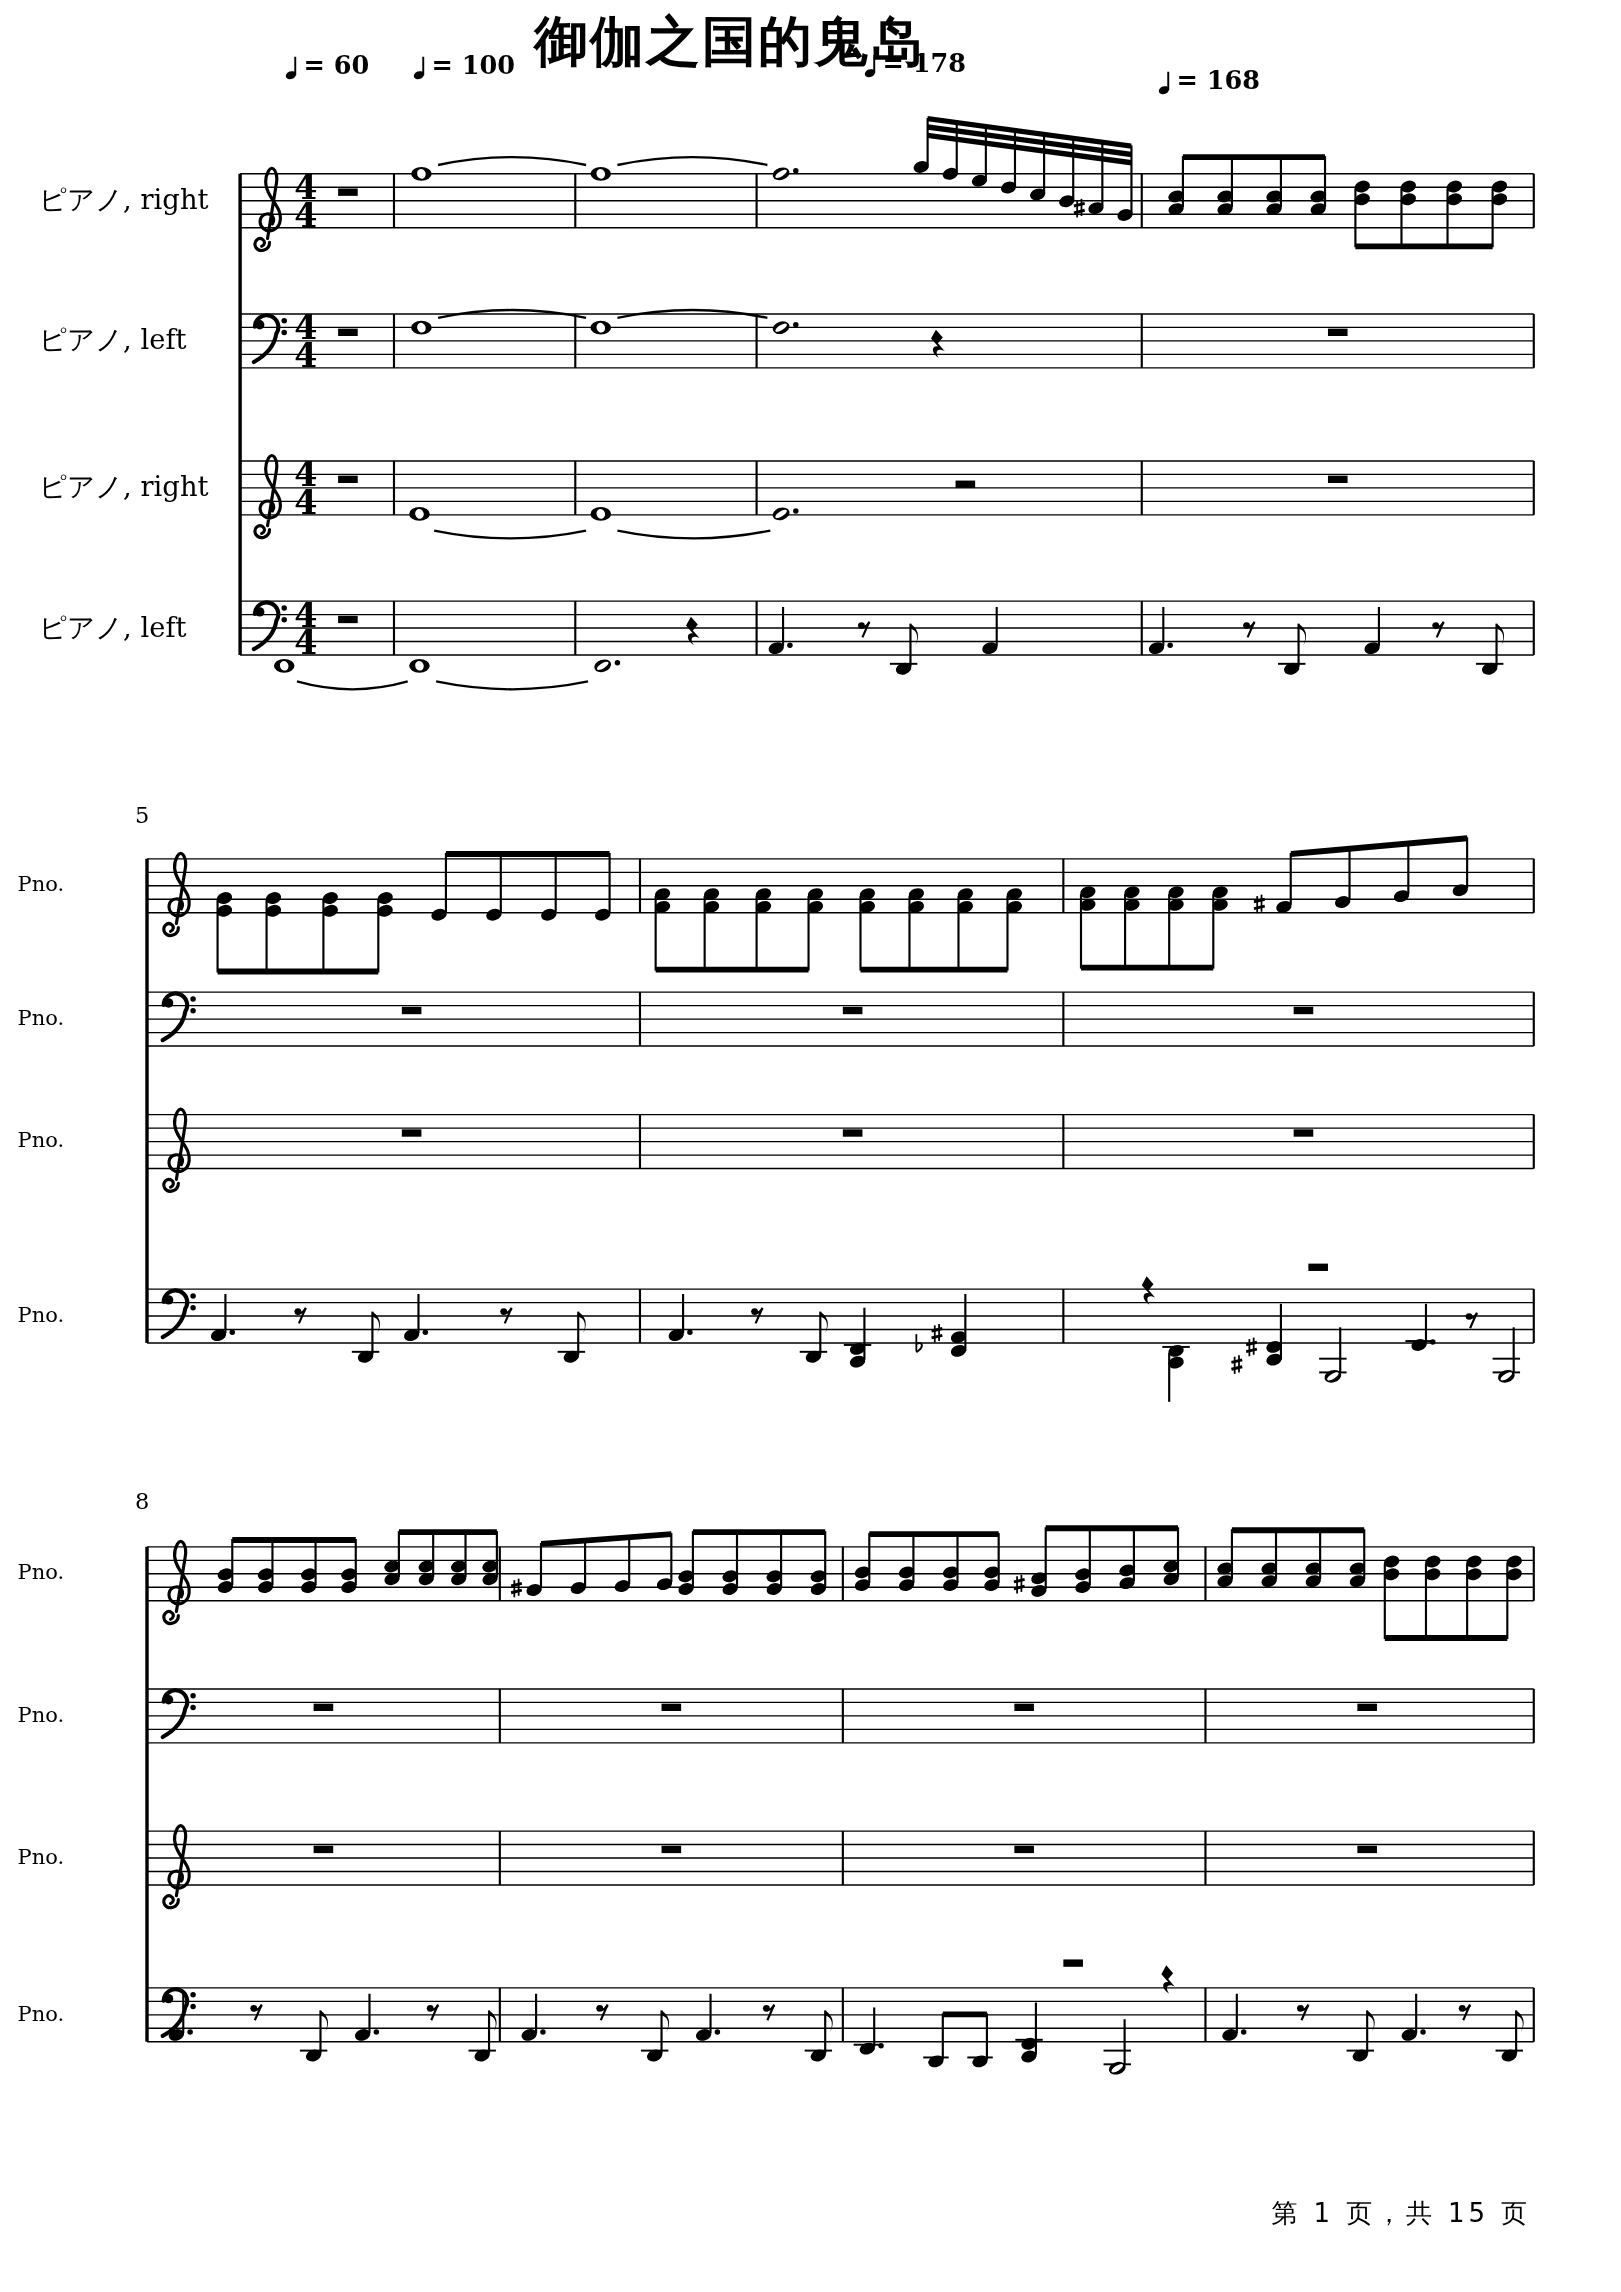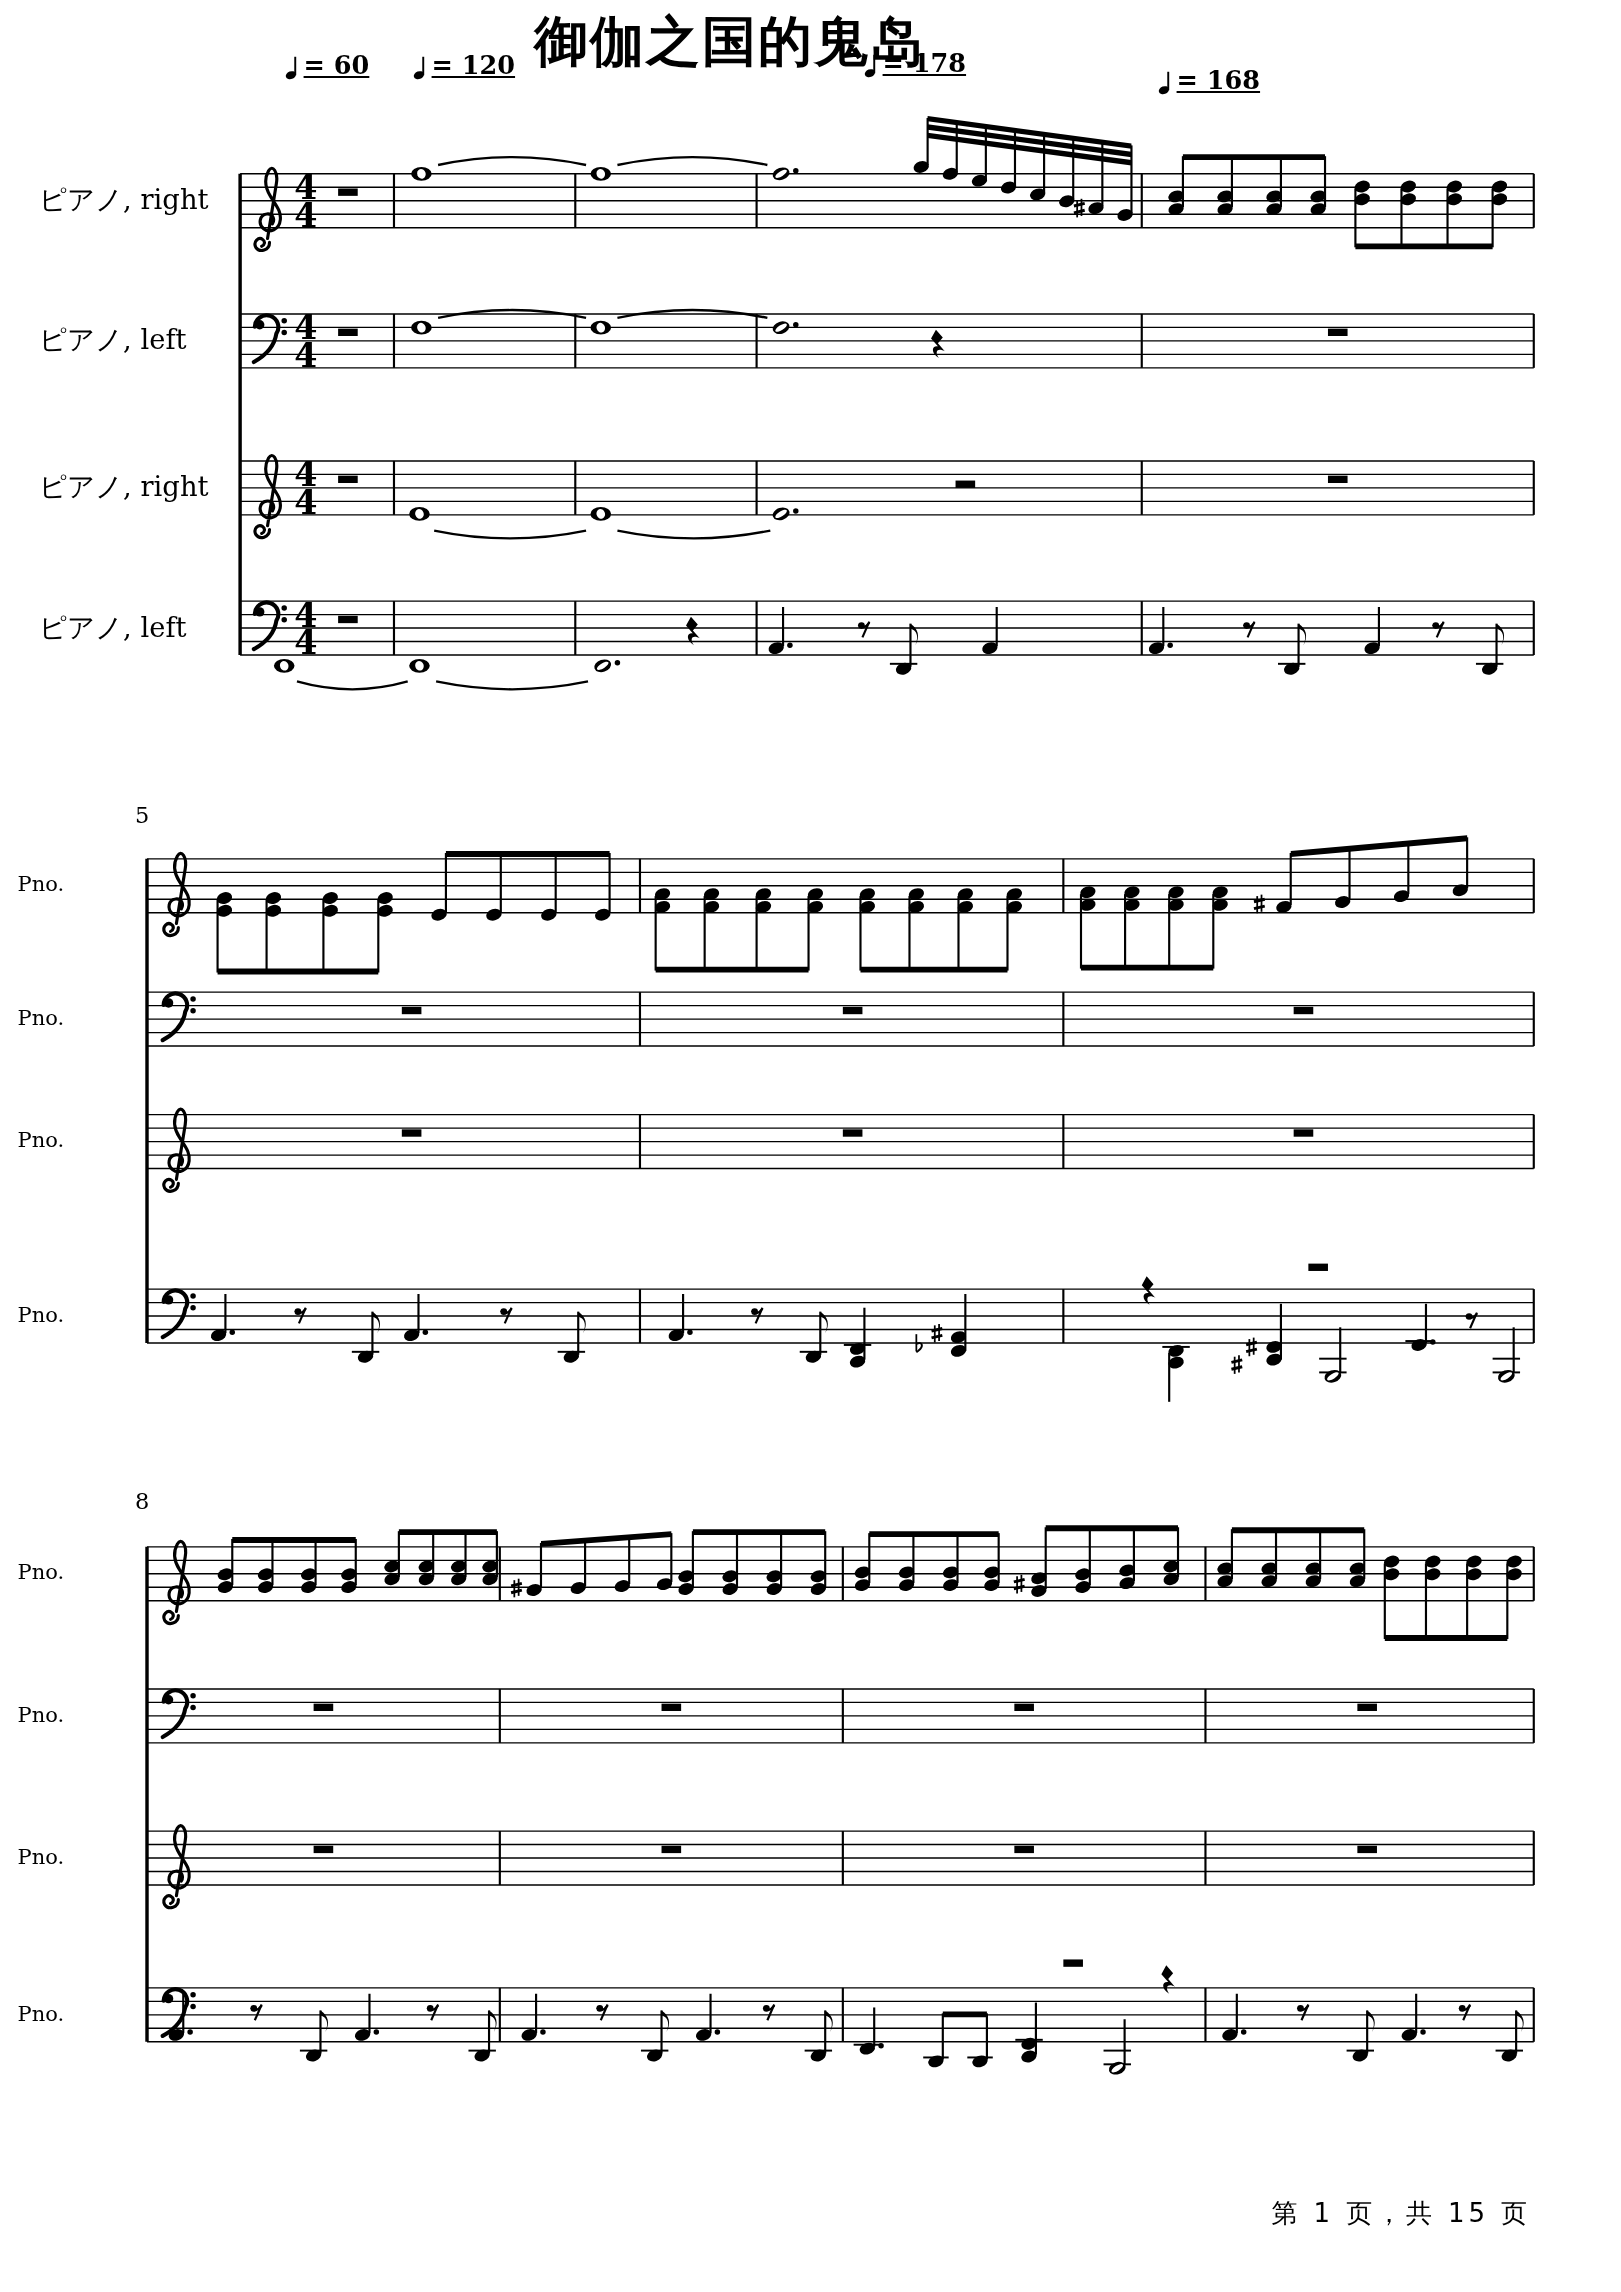--- a/index.html
+++ b/index.html
@@ -1,20 +1,20 @@
 <!DOCTYPE html>
 <html><head>
 <meta charset="utf-8">
 <style>
   html,body{margin:0;padding:0;background:#888;}
   .page{position:relative;width:1621px;height:2293px;background:#ffffff;overflow:hidden;
         font-family:"DejaVu Serif", serif;color:#000;}
   .title{position:absolute;left:98px;top:5.9px;width:1264px;text-align:center;
          font-family:"DejaVu Sans", sans-serif;font-weight:bold;font-size:54px;letter-spacing:2px;}
-  .tempo{position:absolute;display:flex;align-items:center;gap:3.9px;height:33px;text-decoration:underline;}
+  .tempo{position:absolute;display:flex;align-items:center;gap:3.9px;height:33px;}
   .tempo .txt{font-weight:bold;font-size:25.5px;line-height:33px;font-family:"DejaVu Serif", serif;}
   .label{position:absolute;font-size:27.4px;line-height:33px;text-align:left;white-space:nowrap;}
   .label.small{font-size:21px;}
   .mnum{position:absolute;font-size:22.5px;font-family:"DejaVu Serif", serif;}
   .footer{position:absolute;left:980px;top:2196px;width:551px;text-align:right;
           font-family:"DejaVu Sans", sans-serif;font-size:26px;letter-spacing:3.9px;}
   svg#score{position:absolute;left:0;top:0;}
 </style>
 </head>
 <body>
@@ -660,21 +660,21 @@
       <line x1="11.5" y1="8" x2="11.5" y2="27" stroke="#000" stroke-width="2"></line>
       <ellipse cx="7" cy="27" rx="5.4" ry="4" fill="#000" transform="rotate(-20 7 27)"></ellipse>
     </svg>
     <span class="txt">= 60</span>
   </div>
   <div class="tempo" style="left:412px;top:49px;">
     <svg width="15.7" height="33" viewBox="0 0 16 34">
       <line x1="11.5" y1="8" x2="11.5" y2="27" stroke="#000" stroke-width="2"></line>
       <ellipse cx="7" cy="27" rx="5.4" ry="4" fill="#000" transform="rotate(-20 7 27)"></ellipse>
     </svg>
-    <span class="txt">= 120</span>
+    <span class="txt">= 100</span>
   </div>
   <div class="tempo" style="left:863px;top:47px;">
     <svg width="15.7" height="33" viewBox="0 0 16 34">
       <line x1="11.5" y1="8" x2="11.5" y2="27" stroke="#000" stroke-width="2"></line>
       <ellipse cx="7" cy="27" rx="5.4" ry="4" fill="#000" transform="rotate(-20 7 27)"></ellipse>
     </svg>
     <span class="txt">= 178</span>
   </div>
   <div class="tempo" style="left:1157px;top:47px;margin-top:17px;">
     <svg width="15.7" height="33" viewBox="0 0 16 34">

